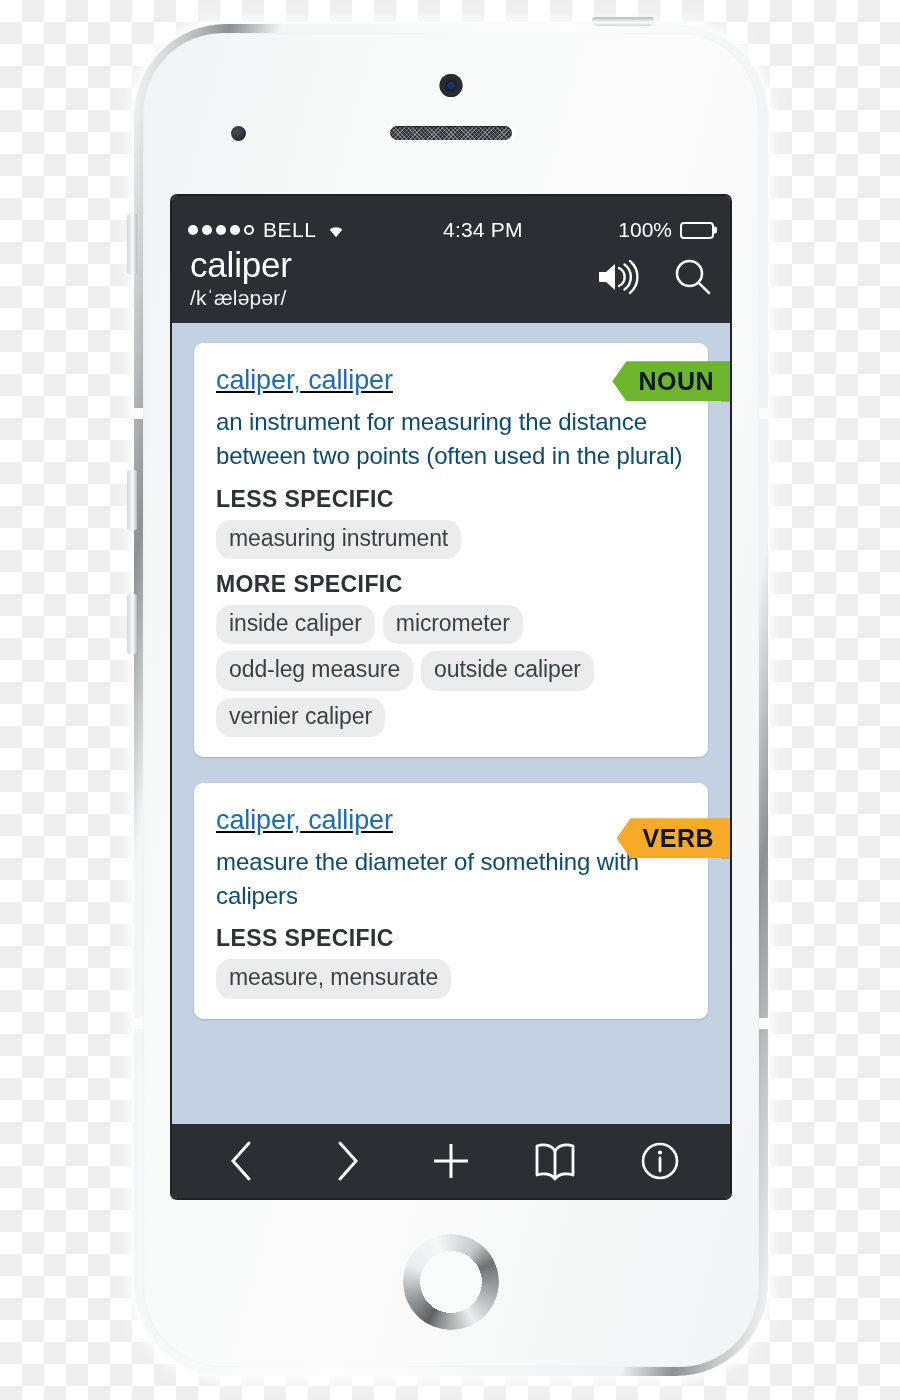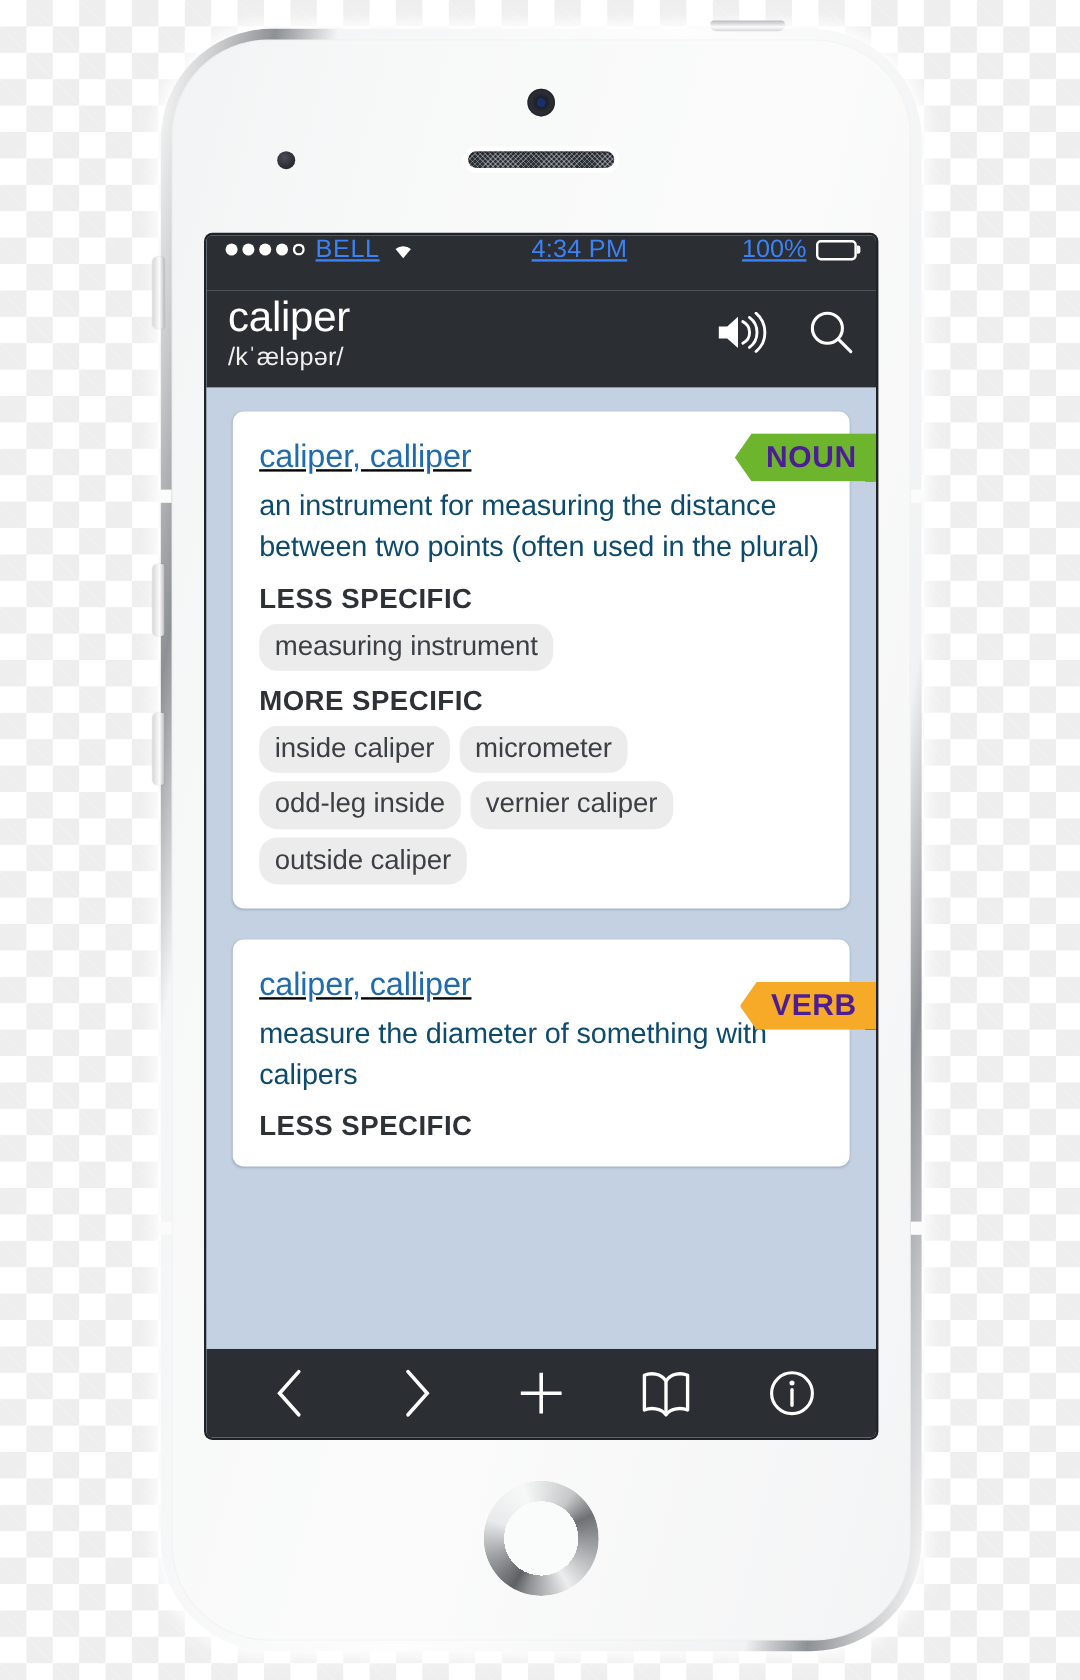--- a/index.html
+++ b/index.html
@@ -152,27 +152,26 @@
     background: #c3d1e2;
     display: flex;
     flex-direction: column;
     box-shadow: 0 0 0 2px #1f2226;
   }
 
   
   .statusbar {
     height: 46px;
     background: #2b2e33;
-    color: #3b82f6;
-    display: flex;
-    align-items: flex-start;
+    color: #ffffff;
+    display: flex;
+    align-items: flex-end;
     padding: 0 16px;
     font-size: 21px;
     flex: 0 0 auto;
-    text-decoration: underline;
   }
   .sb-left { display: flex; align-items: center; gap: 9px; }
   .sig-dots { display: flex; align-items: center; gap: 4px; }
   .sig-dots i {
     width: 10px; height: 10px; border-radius: 50%;
     background: #fff; display: block;
   }
   .sig-dots i.off { background: transparent; box-shadow: inset 0 0 0 2px #fff; }
   .carrier { font-weight: 400; letter-spacing: .5px; }
   .wifi { position: relative; width: 22px; height: 16px; }
@@ -268,21 +267,21 @@
 
   
   .badge {
     position: absolute;
     right: -22px;
     top: 18px;
     height: 40px;
     padding: 0 16px 0 26px;
     display: flex;
     align-items: center;
-    color: #4c1d95;
+    color: #0f172a;
     font-size: 25px;
     font-weight: bold;
     letter-spacing: .5px;
     clip-path: polygon(14px 0, 100% 0, 100% 100%, 14px 100%, 0 50%);
   }
   .badge.noun { background: #6cb52d; }
   .badge.verb { background: #f7a928; margin-top: 17px; }
   .badge::after {
     content: "";
     position: absolute;
@@ -428,34 +427,37 @@
 
         <div class="rel-label">LESS SPECIFIC</div>
         <div class="chips">
           <span class="chip">measuring instrument</span>
         </div>
 
         <div class="rel-label">MORE SPECIFIC</div>
         <div class="chips">
           <span class="chip">inside caliper</span>
           <span class="chip">micrometer</span>
-          <span class="chip">odd-leg inside</span>
+          <span class="chip">odd-leg measure</span>
+          <span class="chip">outside caliper</span>
           <span class="chip">vernier caliper</span>
-          <span class="chip">outside caliper</span>
         </div>
       </div>
 
       <div class="card">
         <div class="card-head">
           <div class="card-word">caliper, calliper</div>
           <div class="badge verb">VERB</div>
         </div>
         <div class="definition">measure the diameter of something with calipers</div>
 
         <div class="rel-label">LESS SPECIFIC</div>
+        <div class="chips">
+          <span class="chip">measure, mensurate</span>
+        </div>
       </div>
 
     </div>
 
     <div class="toolbar">
       <span class="tb-btn">
         <svg width="30" height="44" viewBox="0 0 30 44">
           <polyline points="22,4 6,22 22,40" fill="none" stroke="#fff" stroke-width="3" stroke-linecap="round" stroke-linejoin="miter"></polyline>
         </svg>
       </span>

